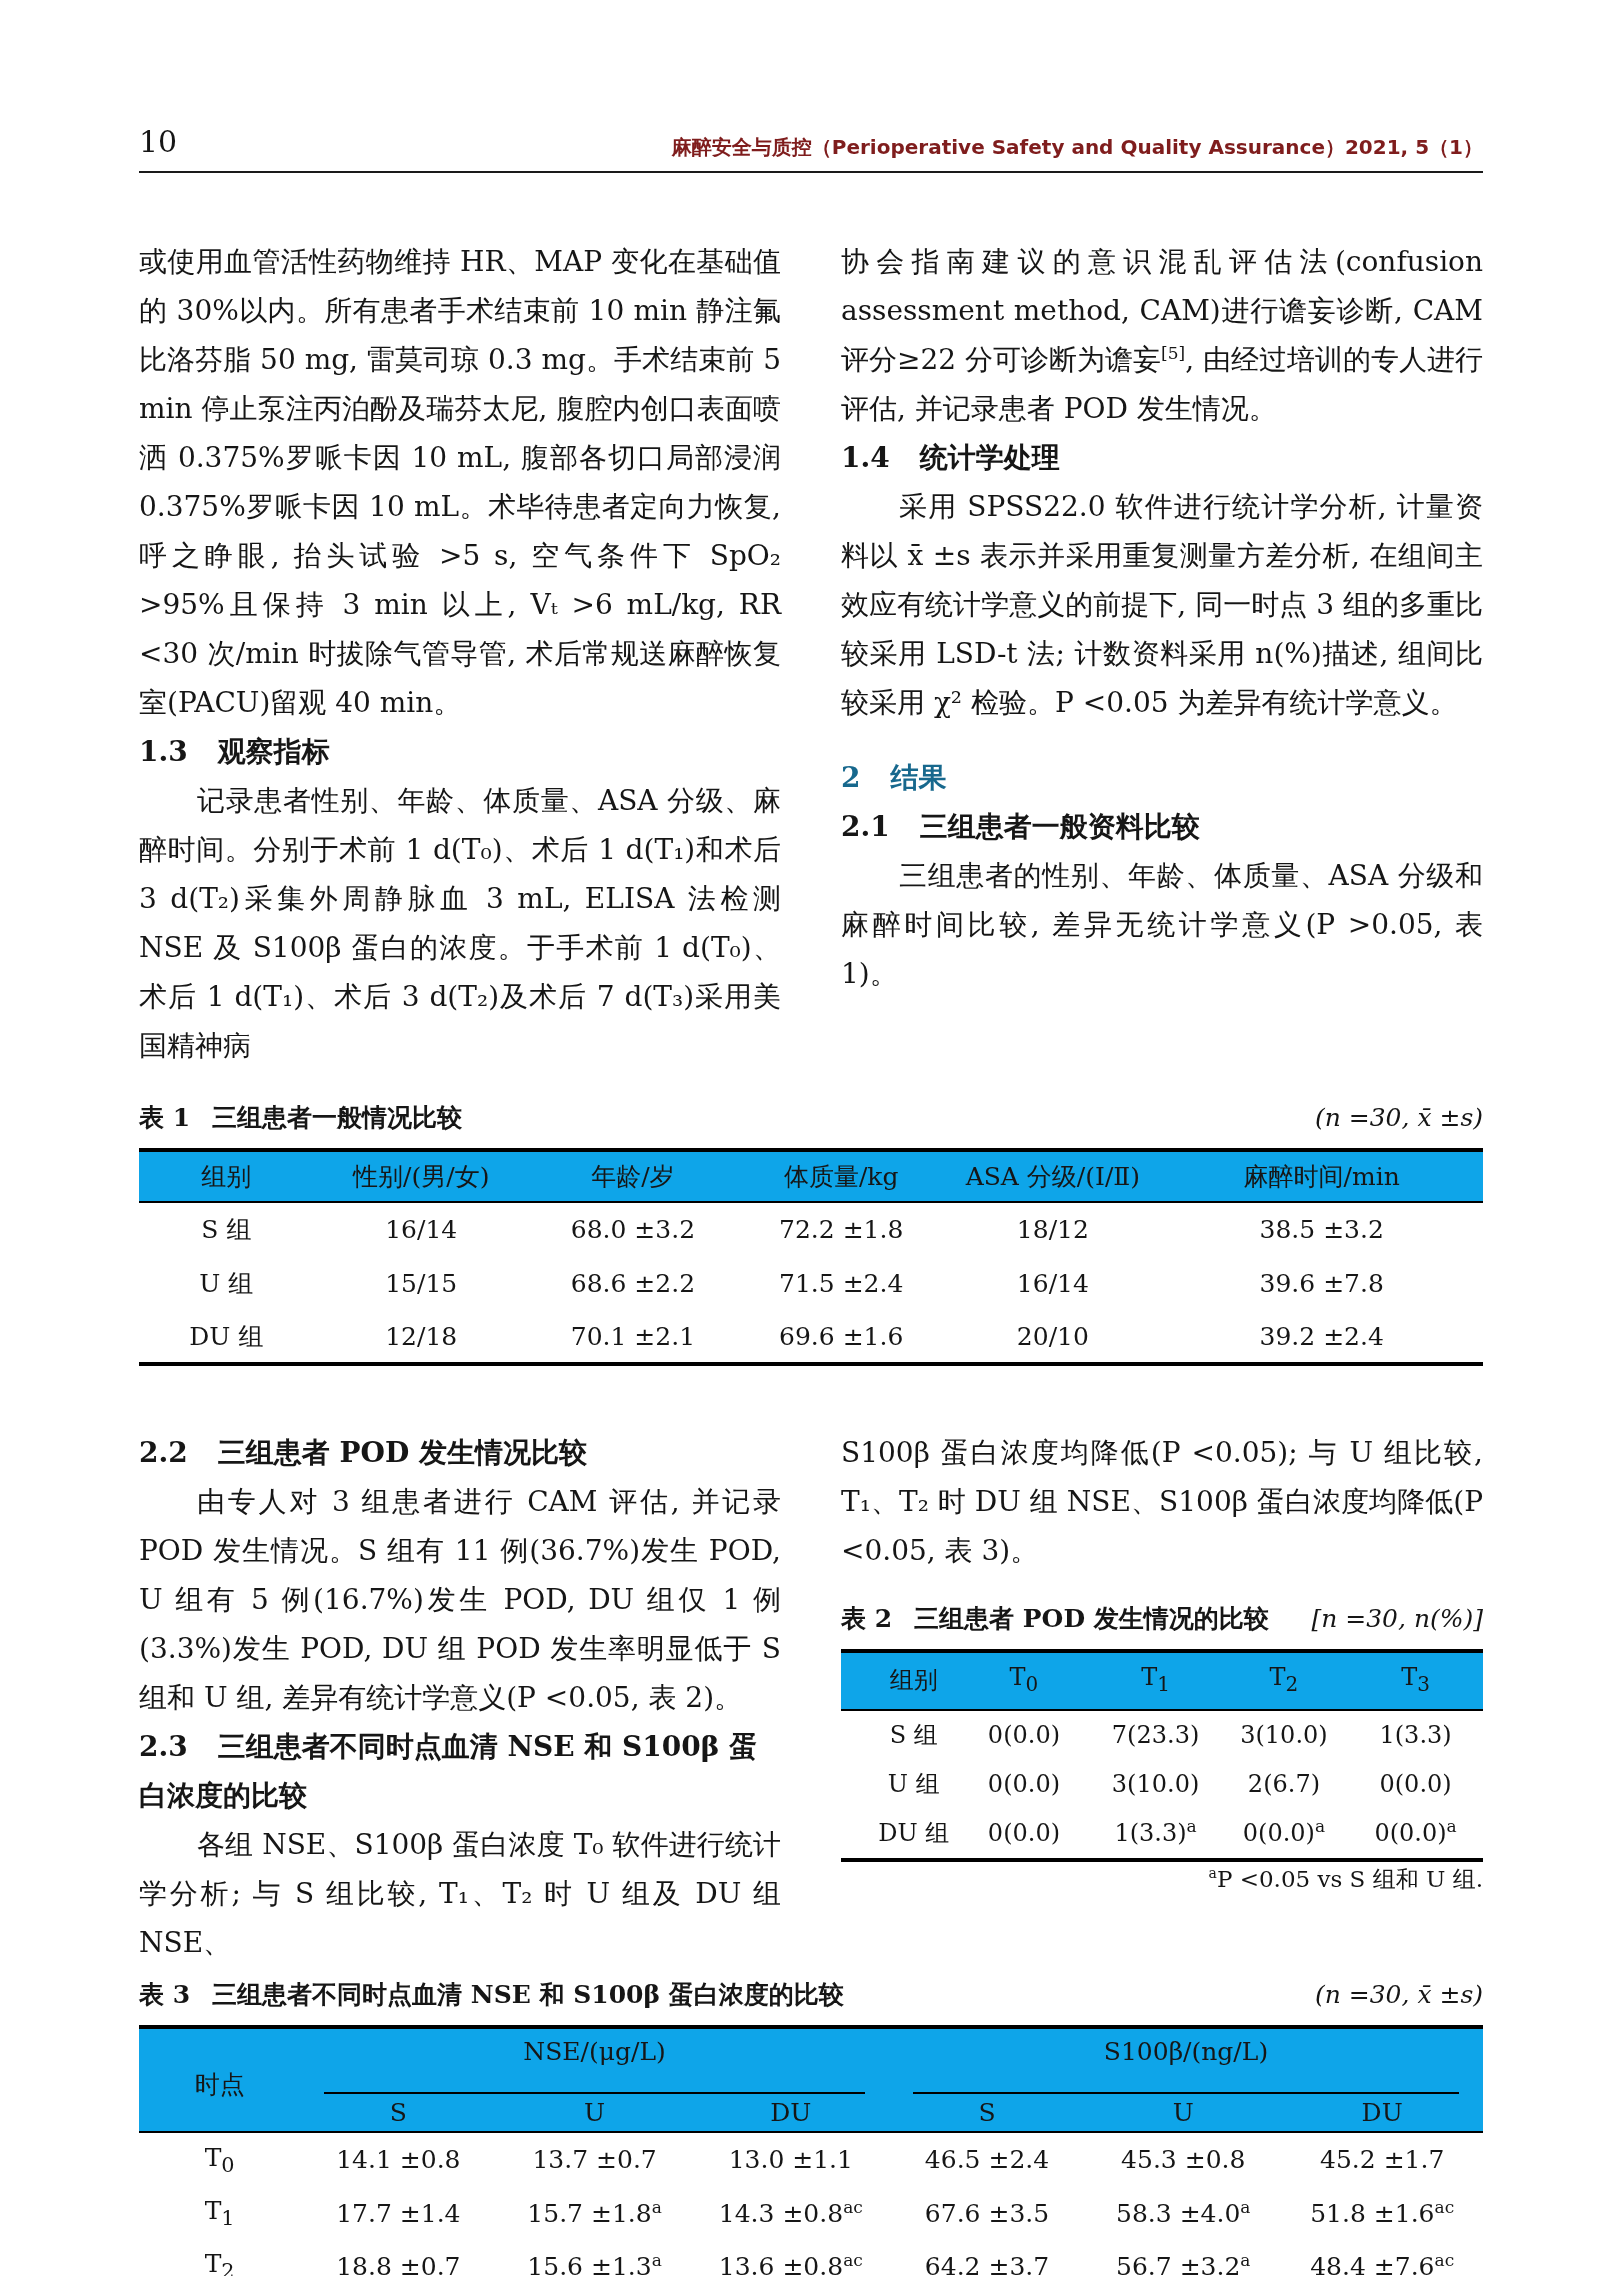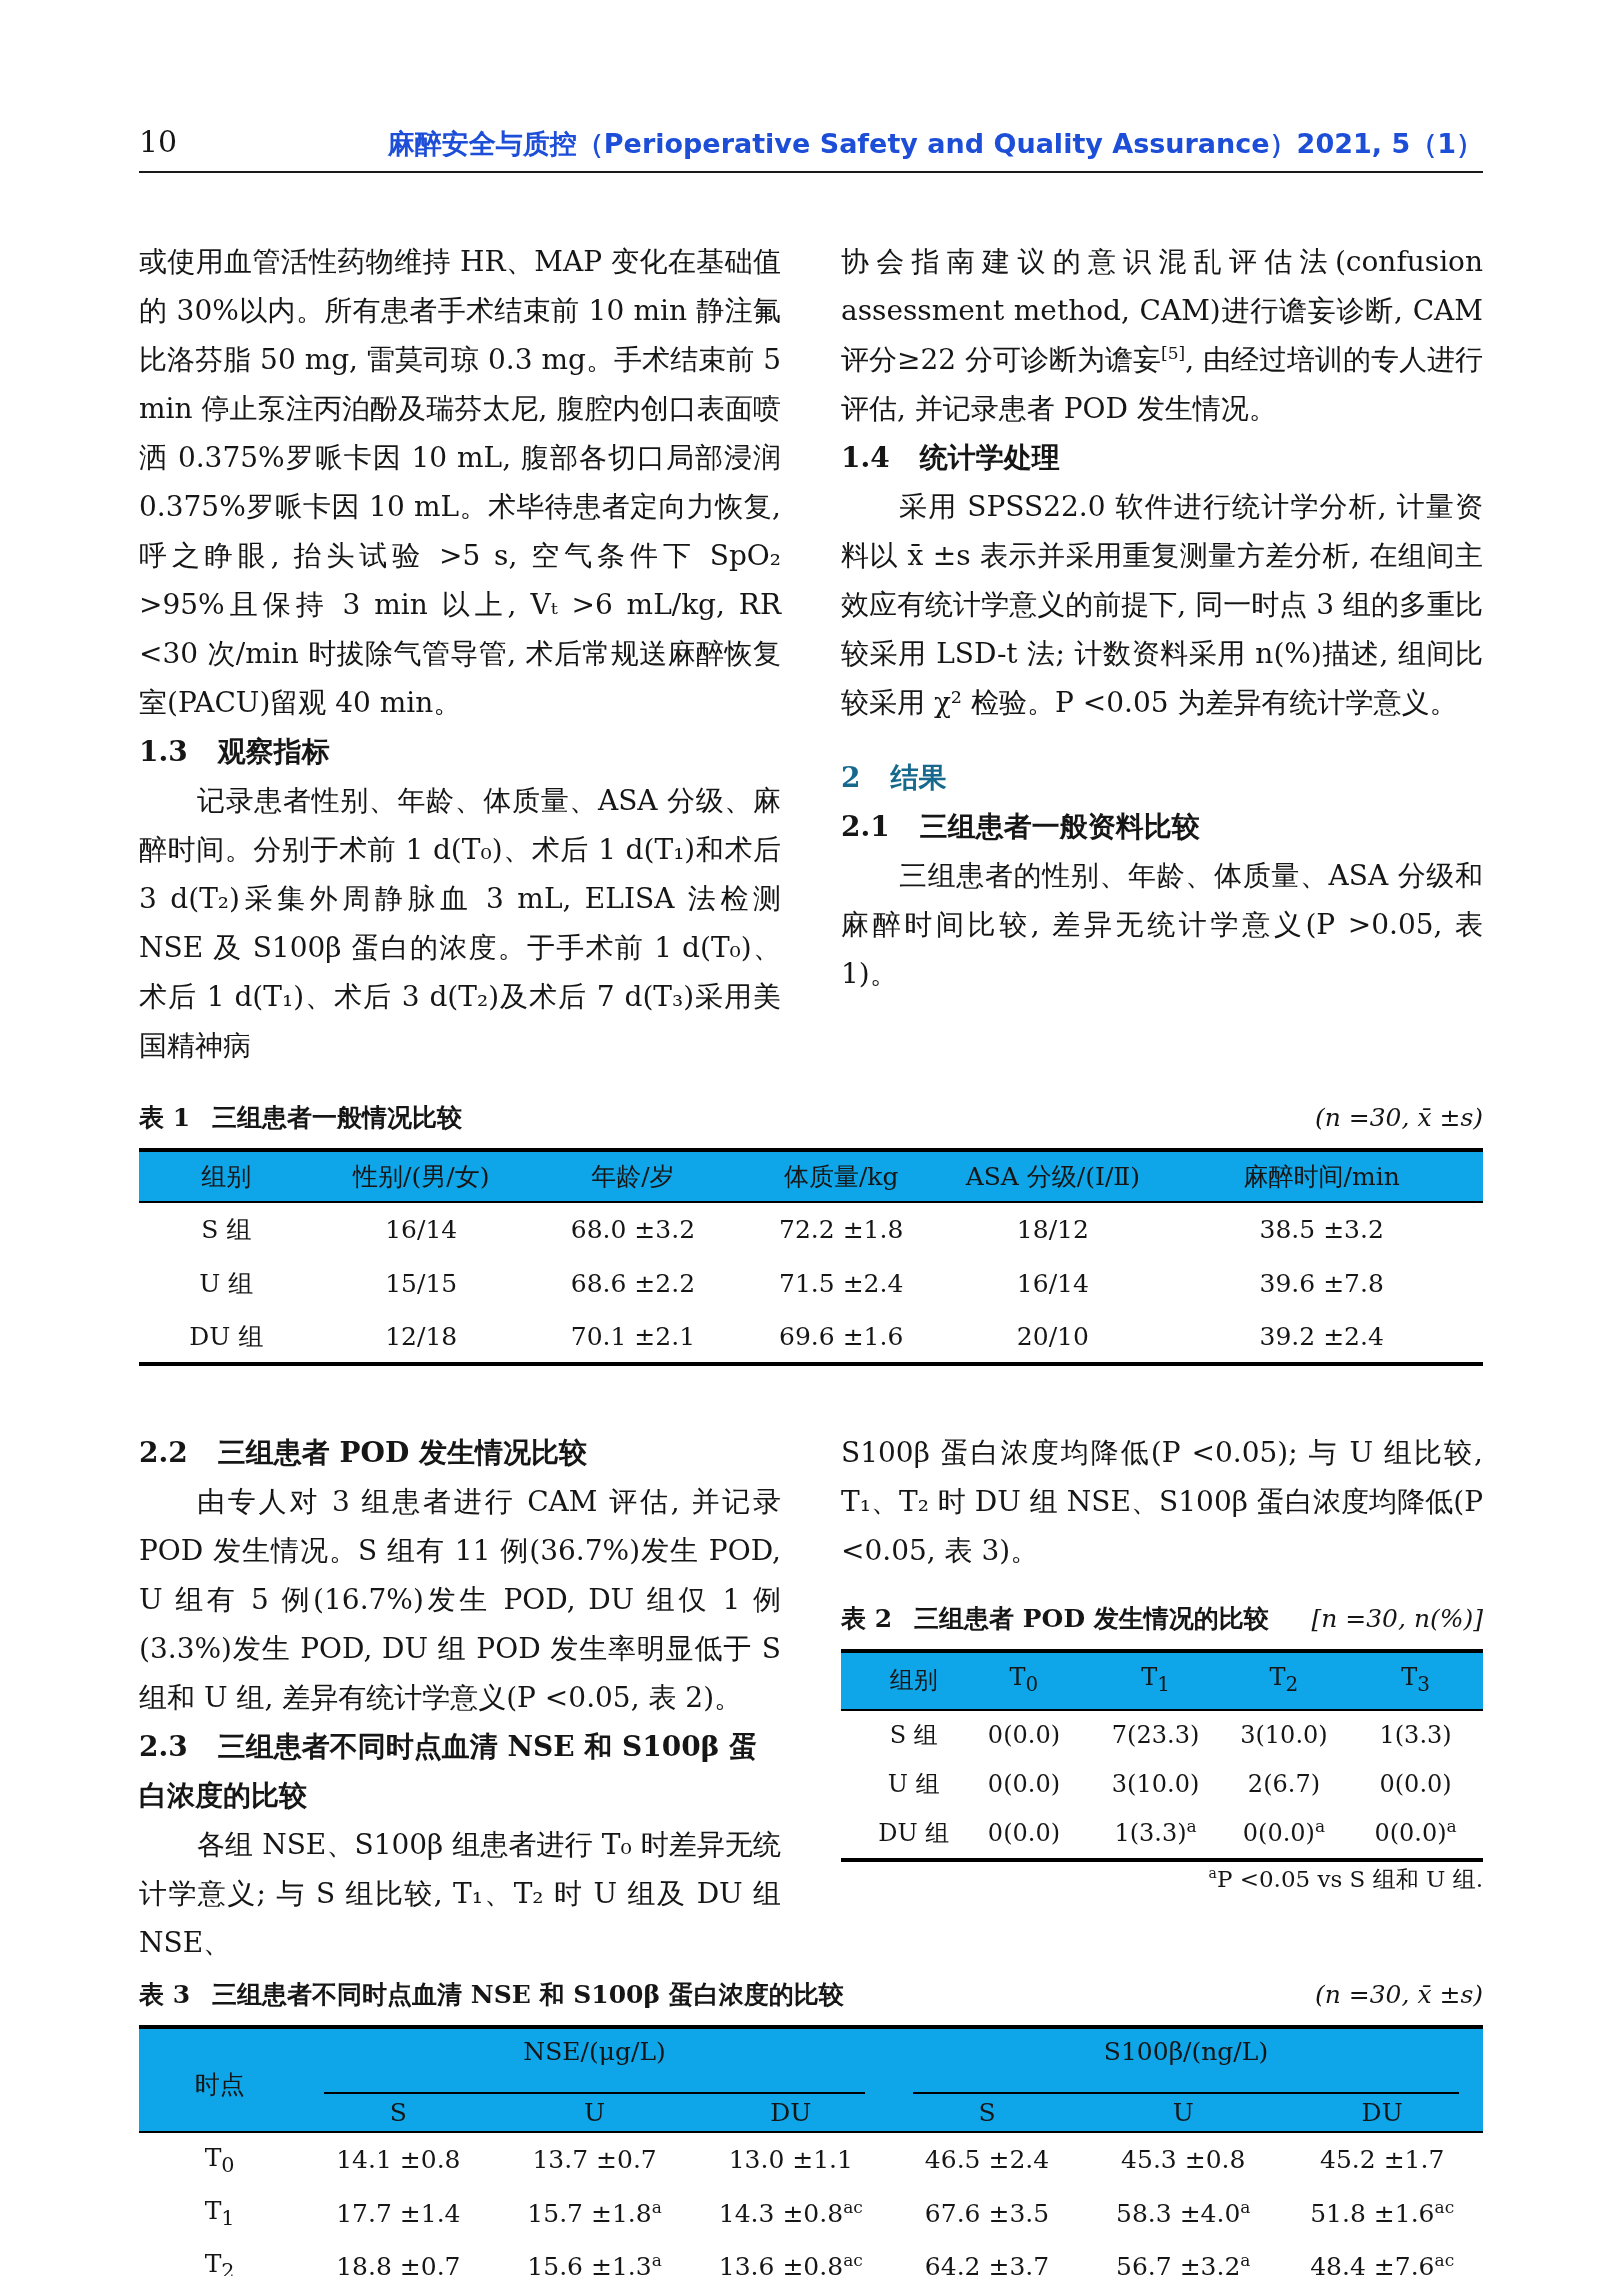--- a/index.html
+++ b/index.html
@@ -13,23 +13,23 @@
   }
   .page { width: 1622px; height: 2277px; padding: 127px 139px 0 139px; }
 
   
   .hdr {
     display: flex; justify-content: space-between; align-items: flex-end;
     padding-bottom: 14px; border-bottom: 2.5px solid #1a1a1a;
   }
   .hdr .pno { font-size: 30px; line-height: 1; }
   .hdr .jt {
-    font-size: 27px; line-height: 1;
+    font-size: 20px; line-height: 1;
     font-family: "DejaVu Sans", "Liberation Sans", sans-serif;
-    font-weight: bold; color: #1d4ed8;
+    font-weight: bold; color: #7f1d1d;
   }
 
   
   .cols { display: flex; gap: 60px; }
   .cols.top { margin-top: 64px; }
   .cols.mid { margin-top: 62px; }
   .col { width: 642px; font-size: 28px; line-height: 49px; text-align: justify; }
   .col p { margin: 0; }
   .col p.ind { text-indent: 58px; }
   sup { font-size: 17px; line-height: 0; }
@@ -155,21 +155,21 @@
         </tr>
       </tbody>
     </table>
   </div>
 
   <div class="cols mid">
     <div class="col">
       <h4><span class="num">2.2</span><span>三组患者 POD 发生情况比较</span></h4>
       <p class="ind">由专人对 3 组患者进行 CAM 评估, 并记录 POD 发生情况。S 组有 11 例(36.7%)发生 POD, U 组有 5 例(16.7%)发生 POD, DU 组仅 1 例(3.3%)发生 POD, DU 组 POD 发生率明显低于 S 组和 U 组, 差异有统计学意义(P &lt;0.05, 表 2)。</p>
       <h4><span class="num">2.3</span><span>三组患者不同时点血清 NSE 和 S100β 蛋白浓度的比较</span></h4>
-      <p class="ind">各组 NSE、S100β 组患者进行 T₀ 时差异无统计学意义; 与 S 组比较, T₁、T₂ 时 U 组及 DU 组 NSE、</p>
+      <p class="ind">各组 NSE、S100β 蛋白浓度 T₀ 软件进行统计学分析; 与 S 组比较, T₁、T₂ 时 U 组及 DU 组 NSE、</p>
     </div>
     <div class="col">
       <p>S100β 蛋白浓度均降低(P &lt;0.05); 与 U 组比较, T₁、T₂ 时 DU 组 NSE、S100β 蛋白浓度均降低(P &lt;0.05, 表 3)。</p>
 
       <div class="tblblock t2">
         <div class="tbl-caption">
           <span class="lbl"><span class="num">表 2</span><span>三组患者 POD 发生情况的比较</span></span>
           <span class="note">[n =30, n(%)]</span>
         </div>
         <table class="t">

